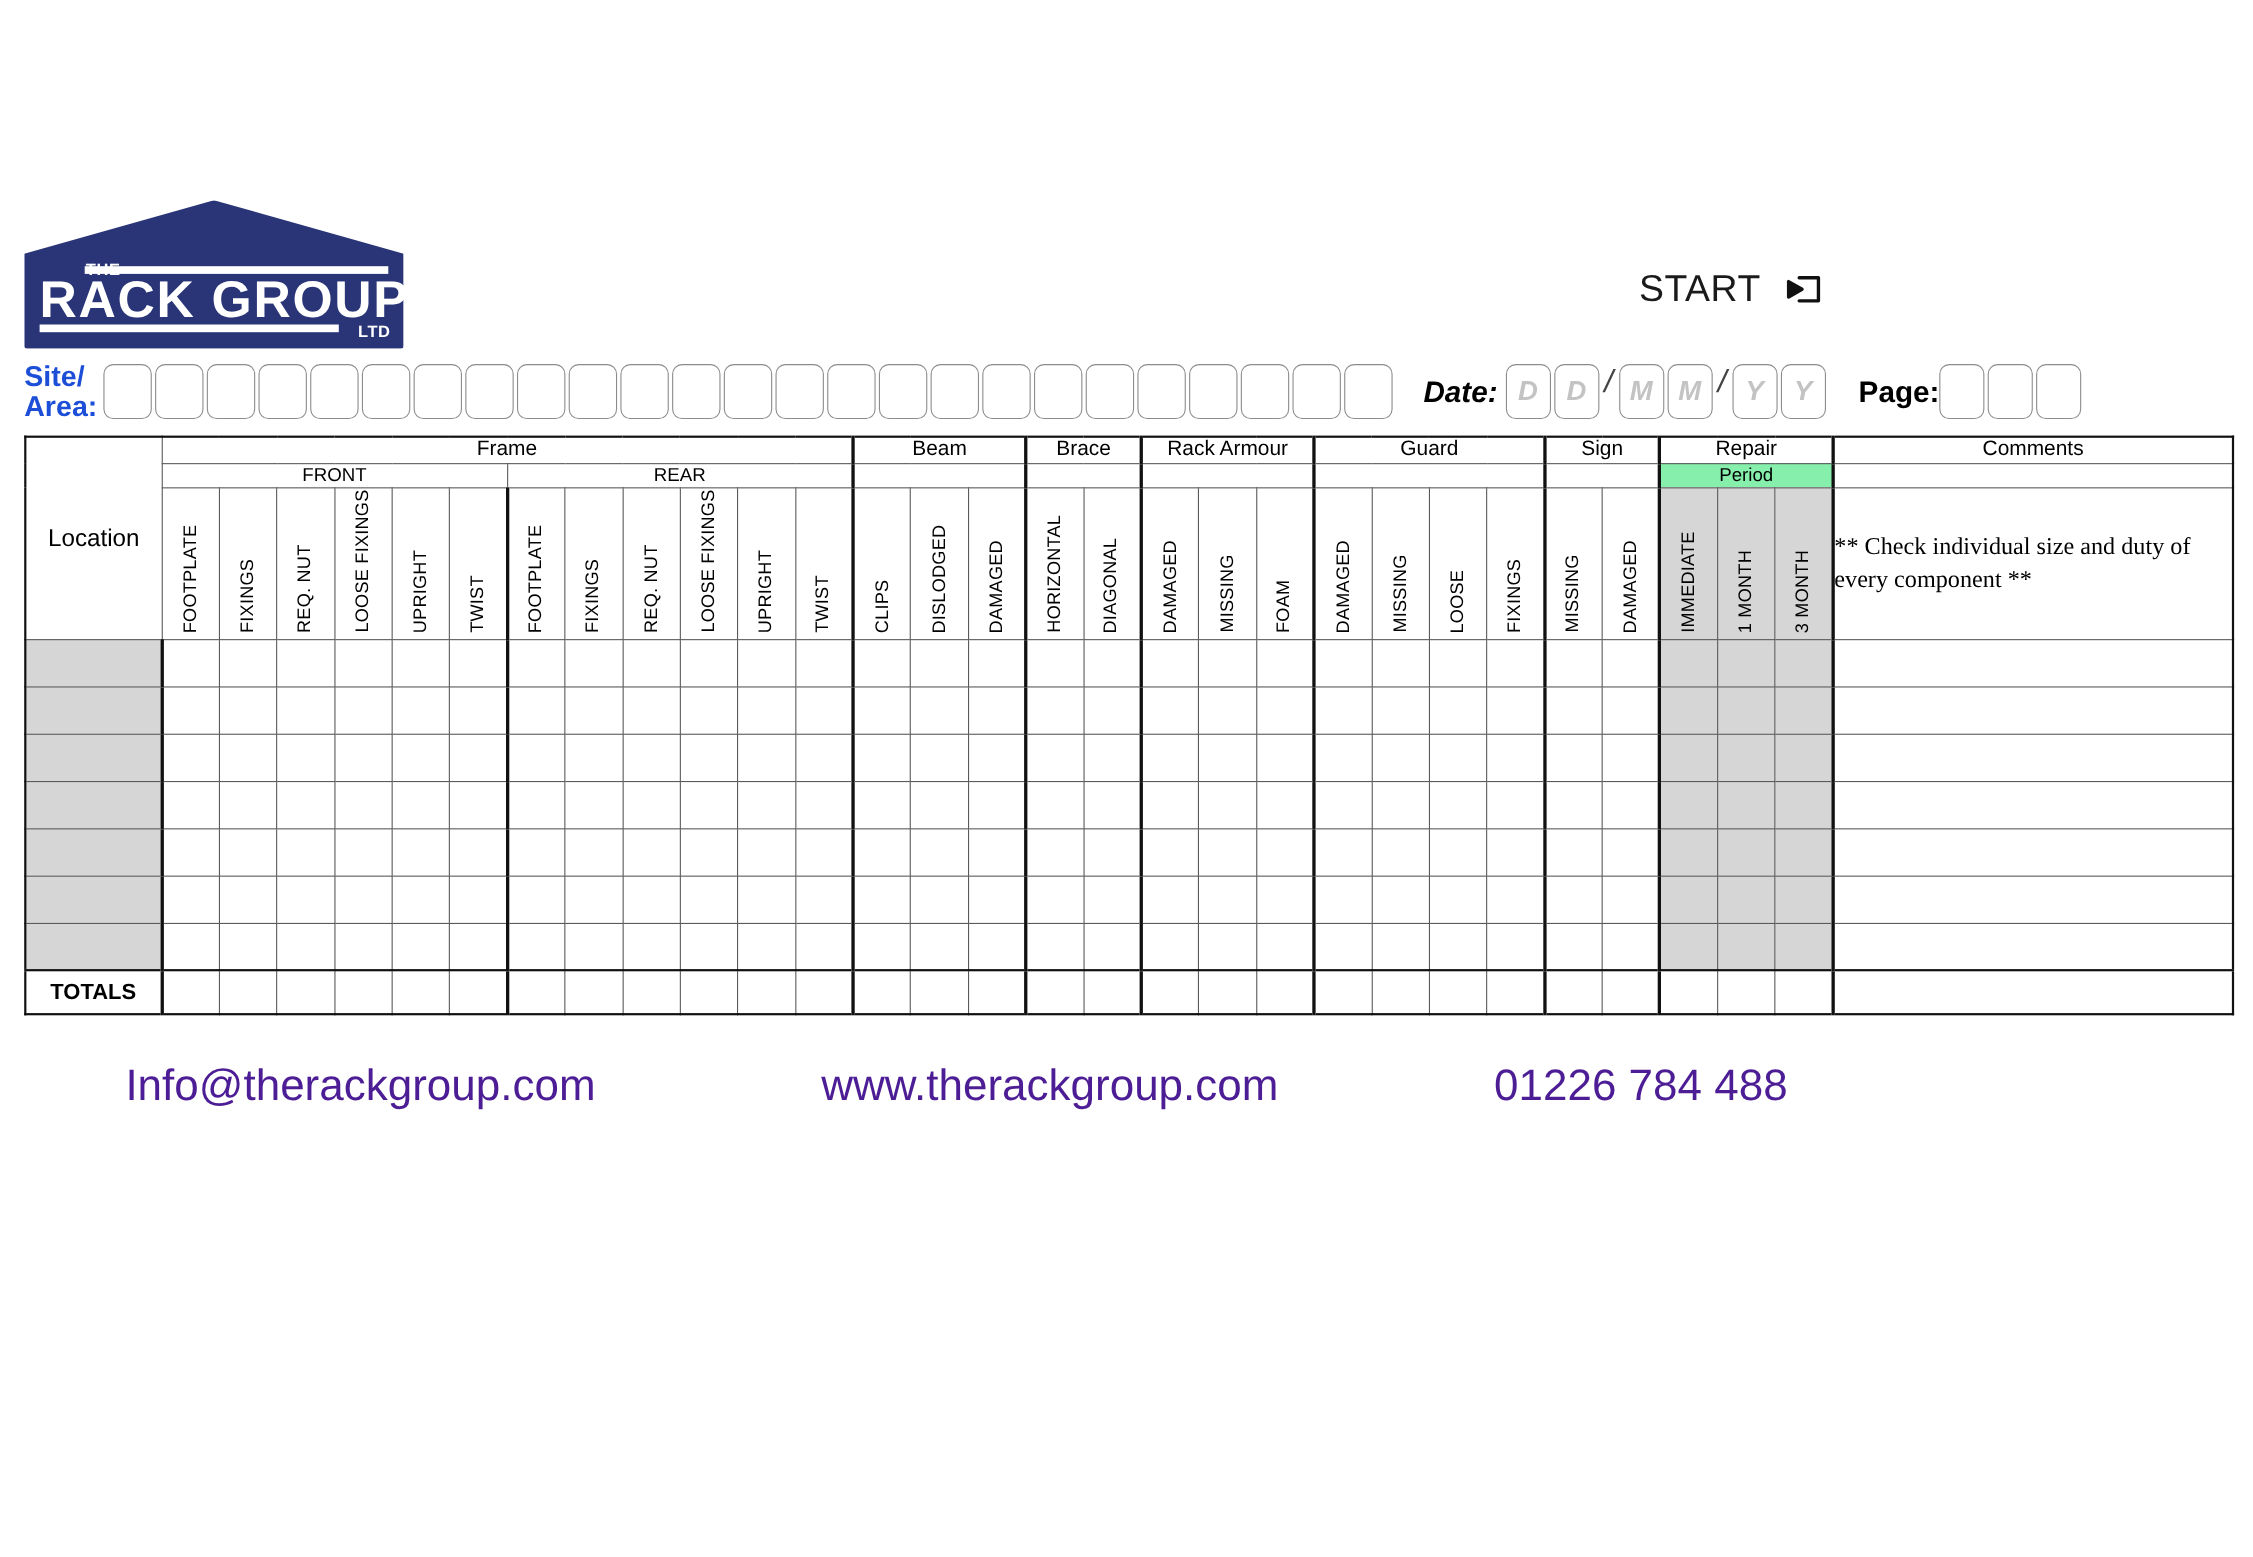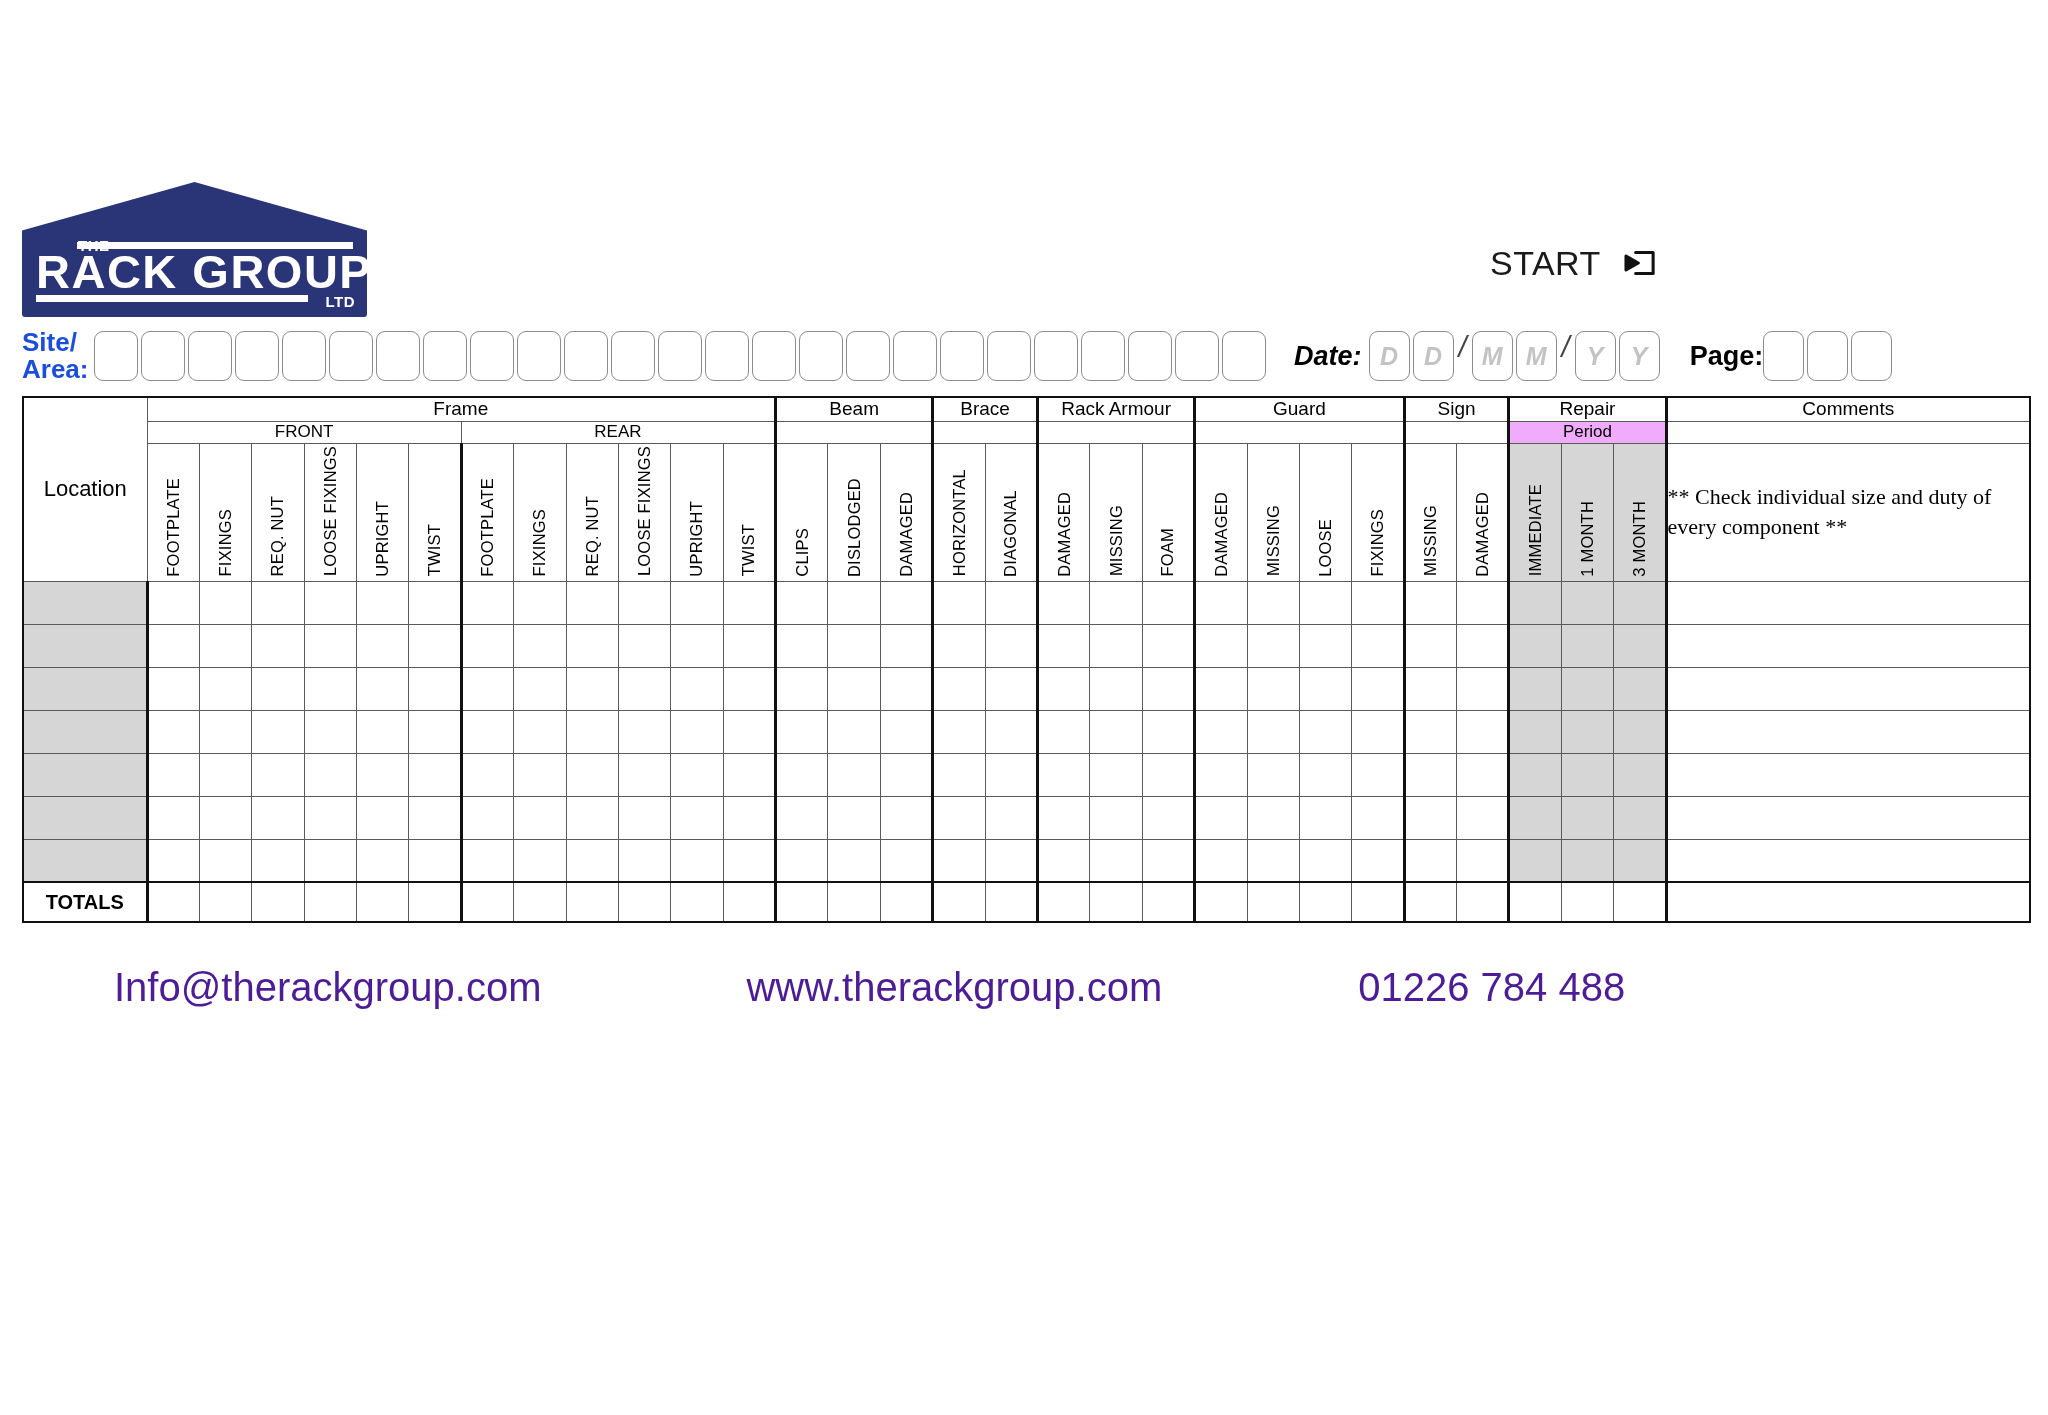--- a/index.html
+++ b/index.html
@@ -107,21 +107,21 @@
     background: #fff;
   }
   .shade { background: #d6d6d6 !important; }
   .grp {
     text-align: center; font-weight: bold; font-size: 19px;
     color: #000; height: 24px; background: #d6d6d6;
   }
   .sub {
     text-align: center; font-size: 17px; color: #000; height: 22px;
   }
-  .sub.period { background: #f0abfc; }
+  .sub.period { background: #86efac; }
   .vtxt {
     height: 138px; vertical-align: bottom;
     text-align: center; padding-bottom: 5px;
   }
   .vtxt span {
     display: inline-block;
     writing-mode: vertical-rl; transform: rotate(180deg);
     font-size: 16.5px; color: #000; letter-spacing: .2px;
     white-space: nowrap;
   }

